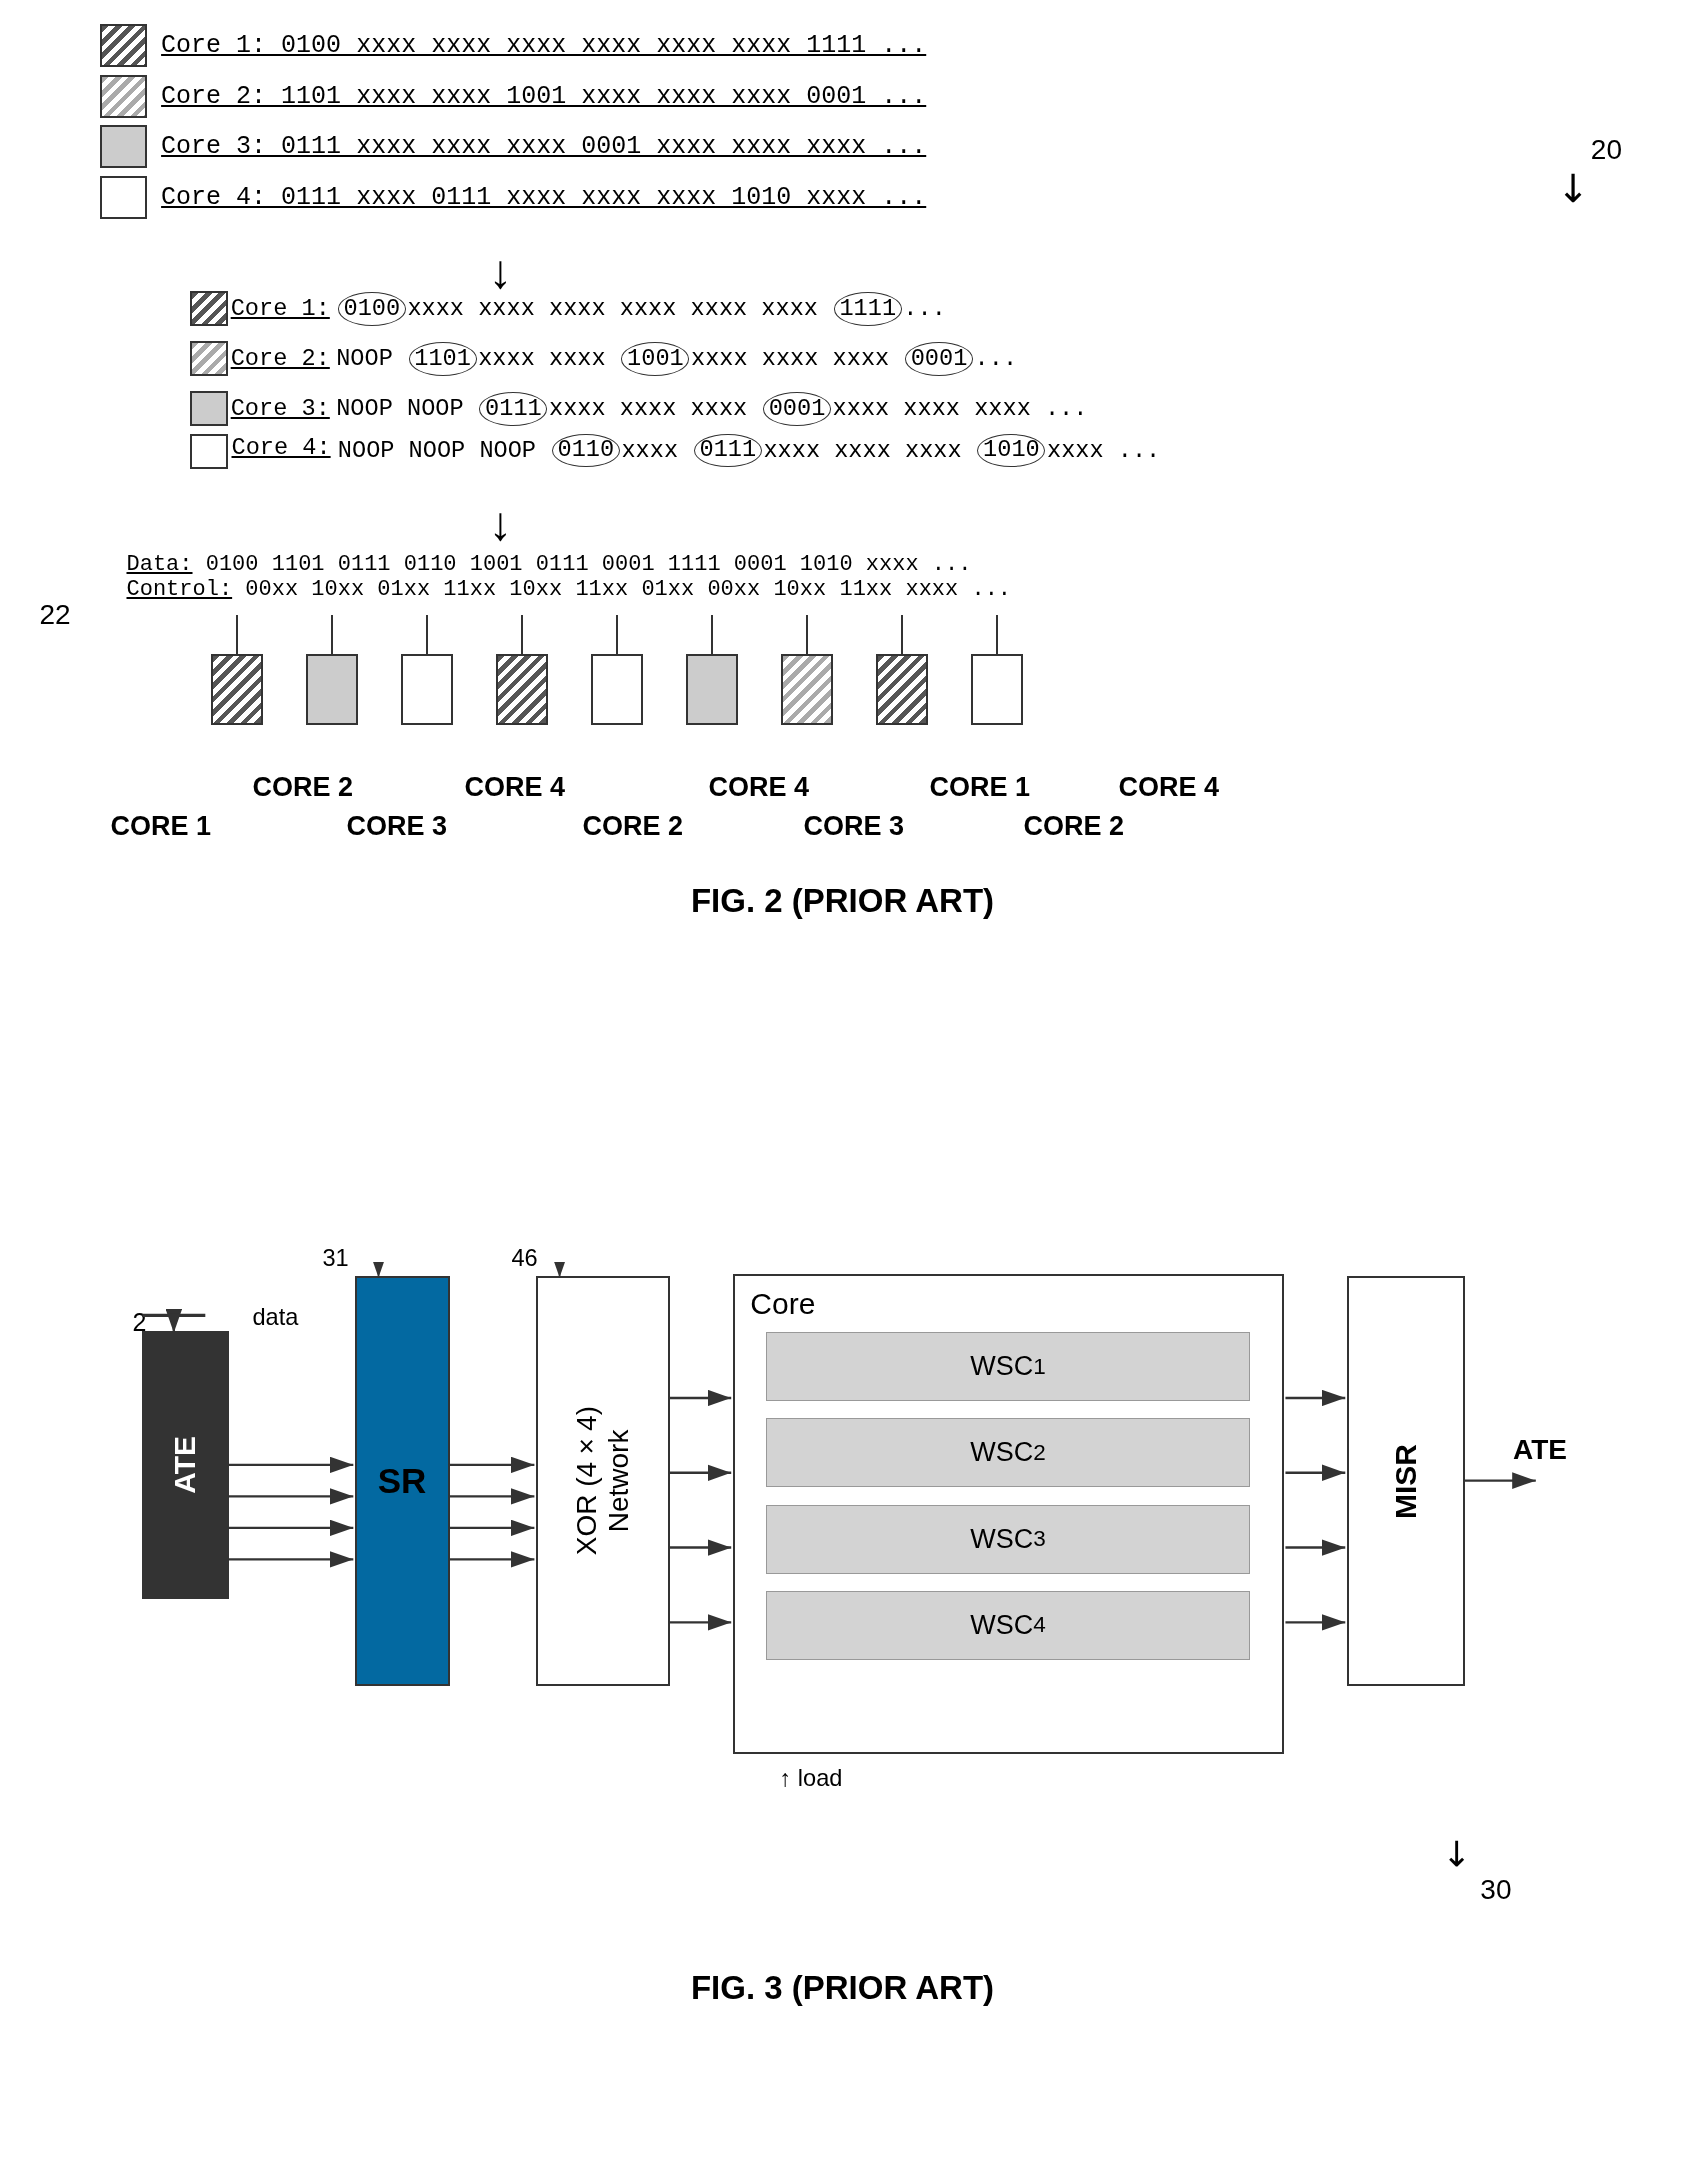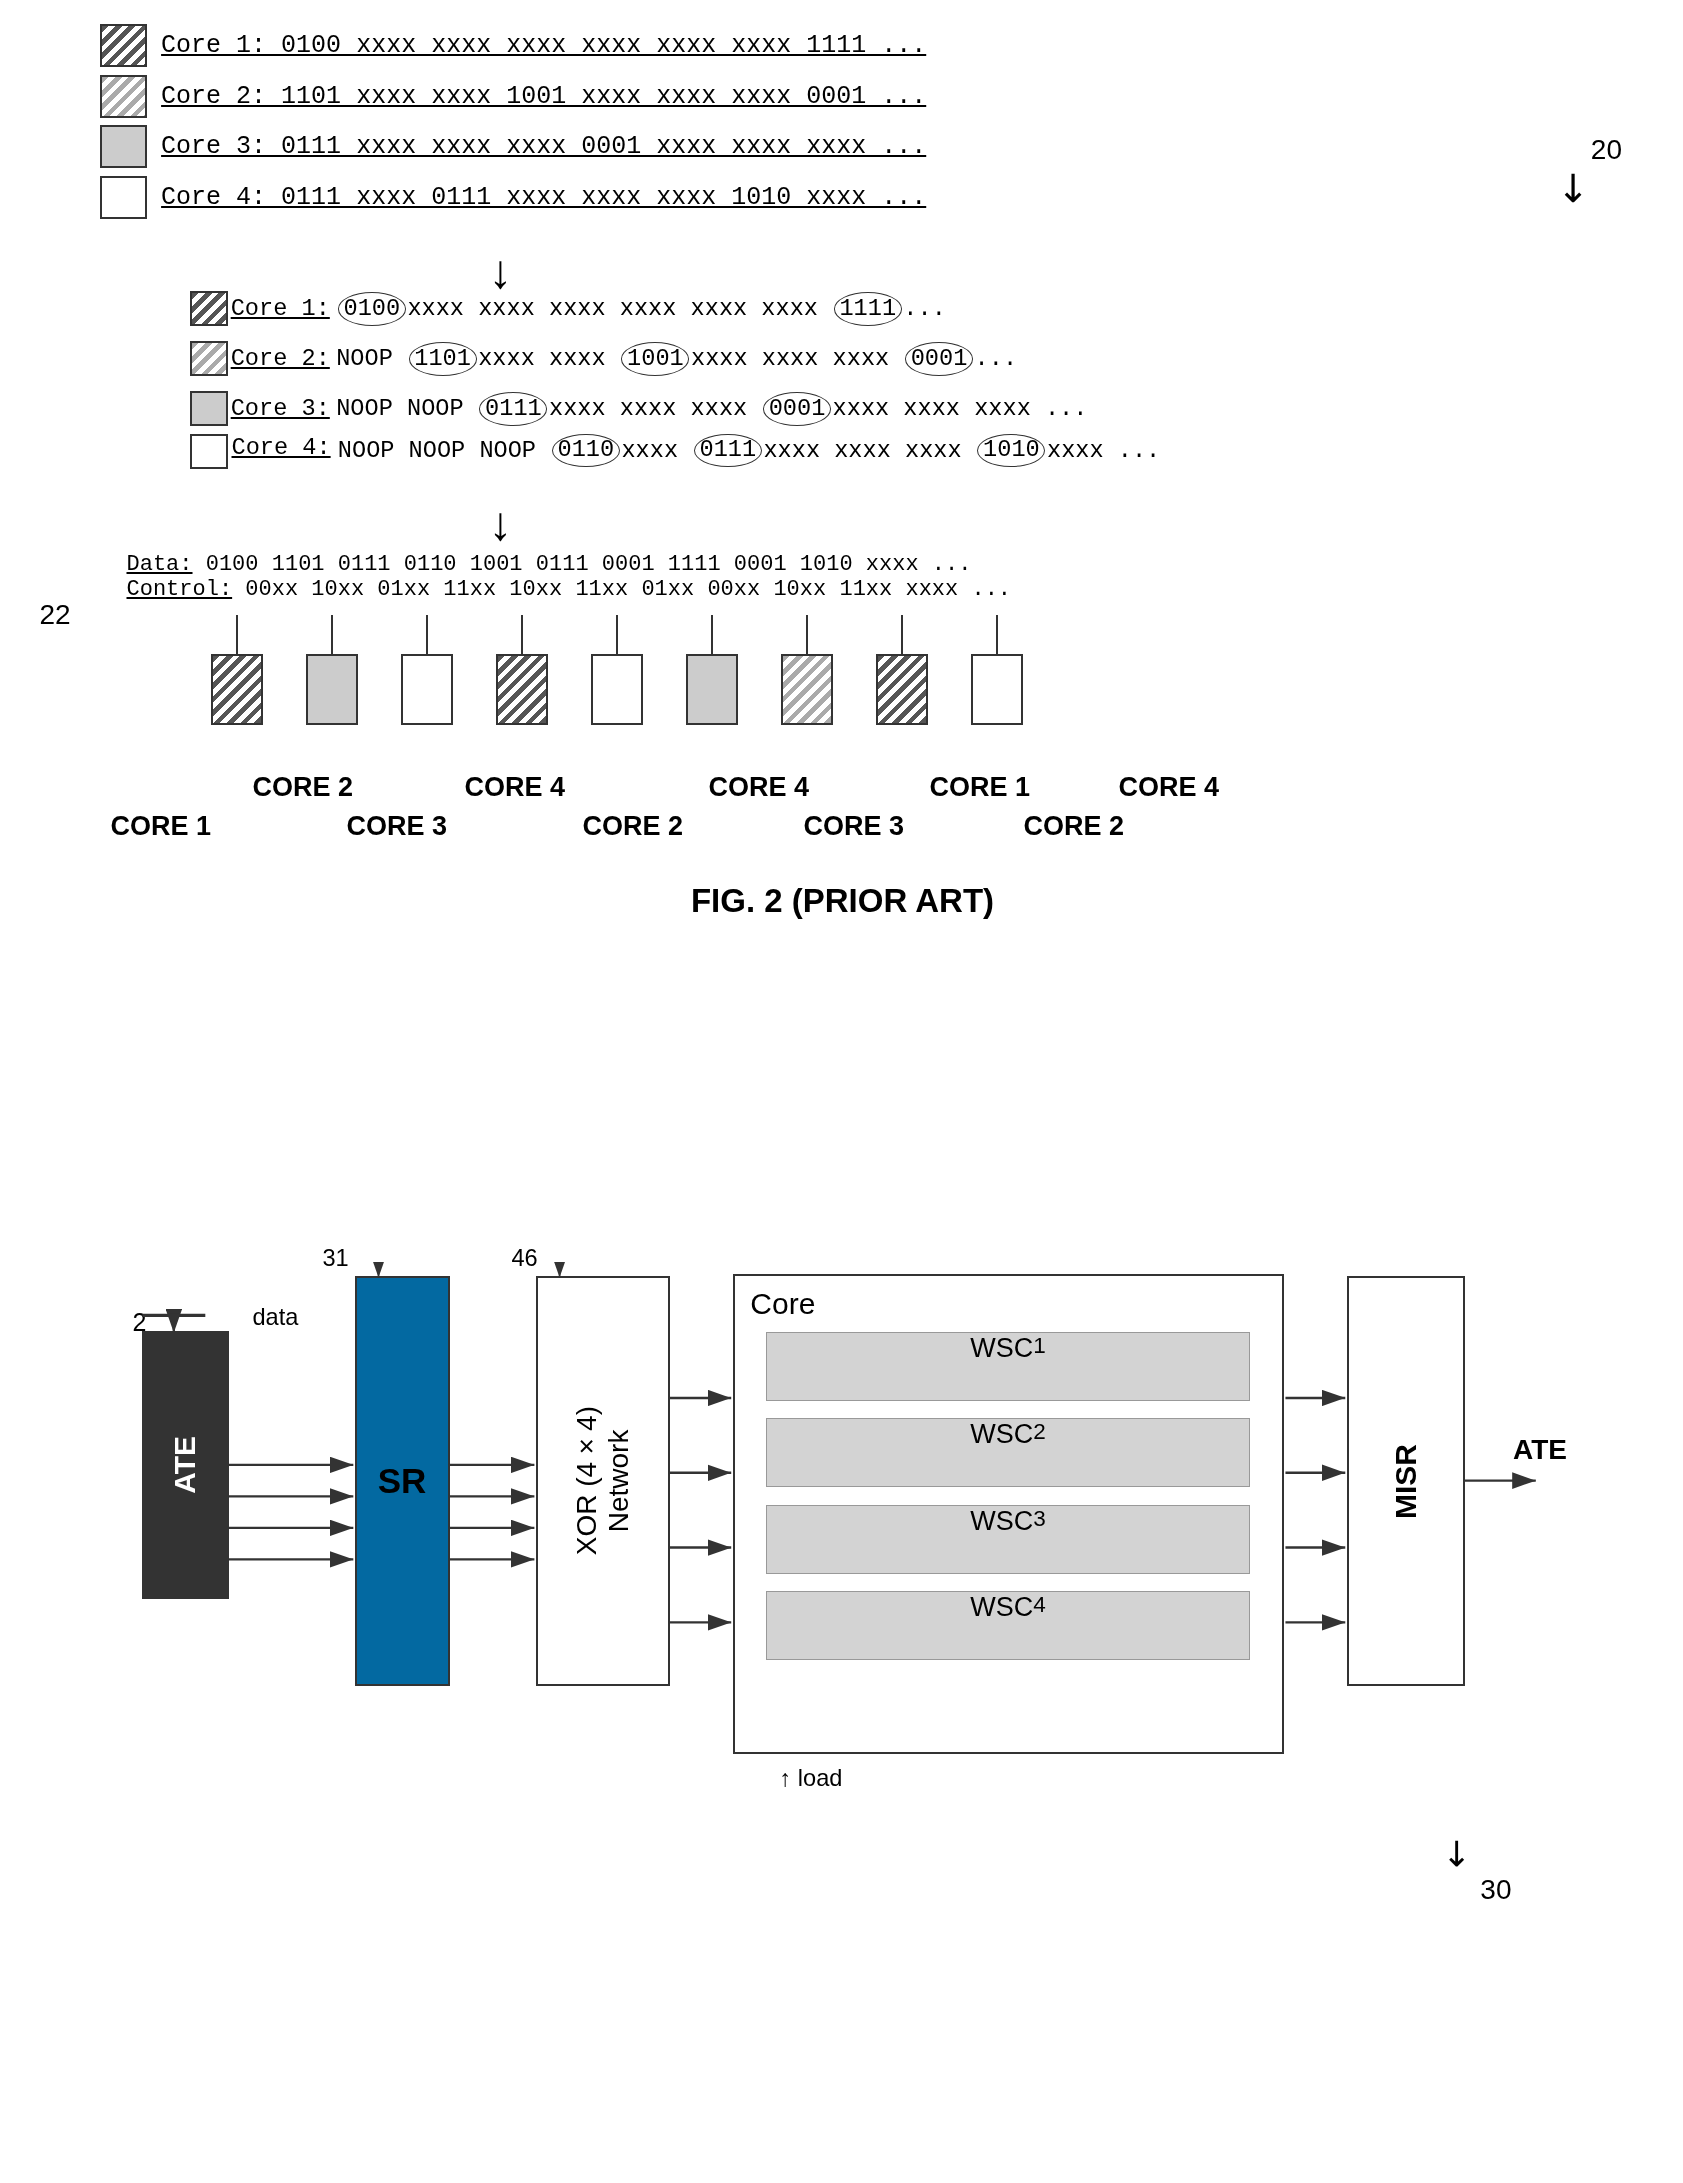--- a/index.html
+++ b/index.html
@@ -162,21 +162,21 @@
       display: flex;
       flex-direction: column;
       gap: 17.3px;
       padding: 7.9px 31.5px;
     }
     .wsc-item {
       background: #d3d3d3;
       border: 1.6px solid #999;
       height: 69px;
       display: flex;
-      align-items: flex-start;
+      align-items: center;
       justify-content: center;
       font-size: 27px;
       font-family: Arial, sans-serif;
     }
 
     
     .misr-box {
       position: absolute;
       left: 1252px;
       top: 189px;
@@ -457,15 +457,16 @@
       <line x1="1740" y1="500" x2="1830" y2="500" stroke="#333" stroke-width="3" marker-end="url(#arrowhead)"></line>
 
       <line x1="360" y1="225" x2="360" y2="242" stroke="#333" stroke-width="2" marker-end="url(#arrowhead)"></line>
 
       <line x1="590" y1="225" x2="590" y2="242" stroke="#333" stroke-width="2" marker-end="url(#arrowhead)"></line>
 
     </svg>
 
   </div>
 
+  <div style="text-align:center; font-size:33px; font-family:Arial,sans-serif; font-weight:bold; margin-top:15.8px;">FIG. 3 (PRIOR ART)</div>
 
 </div>
 
 
 </body></html>

